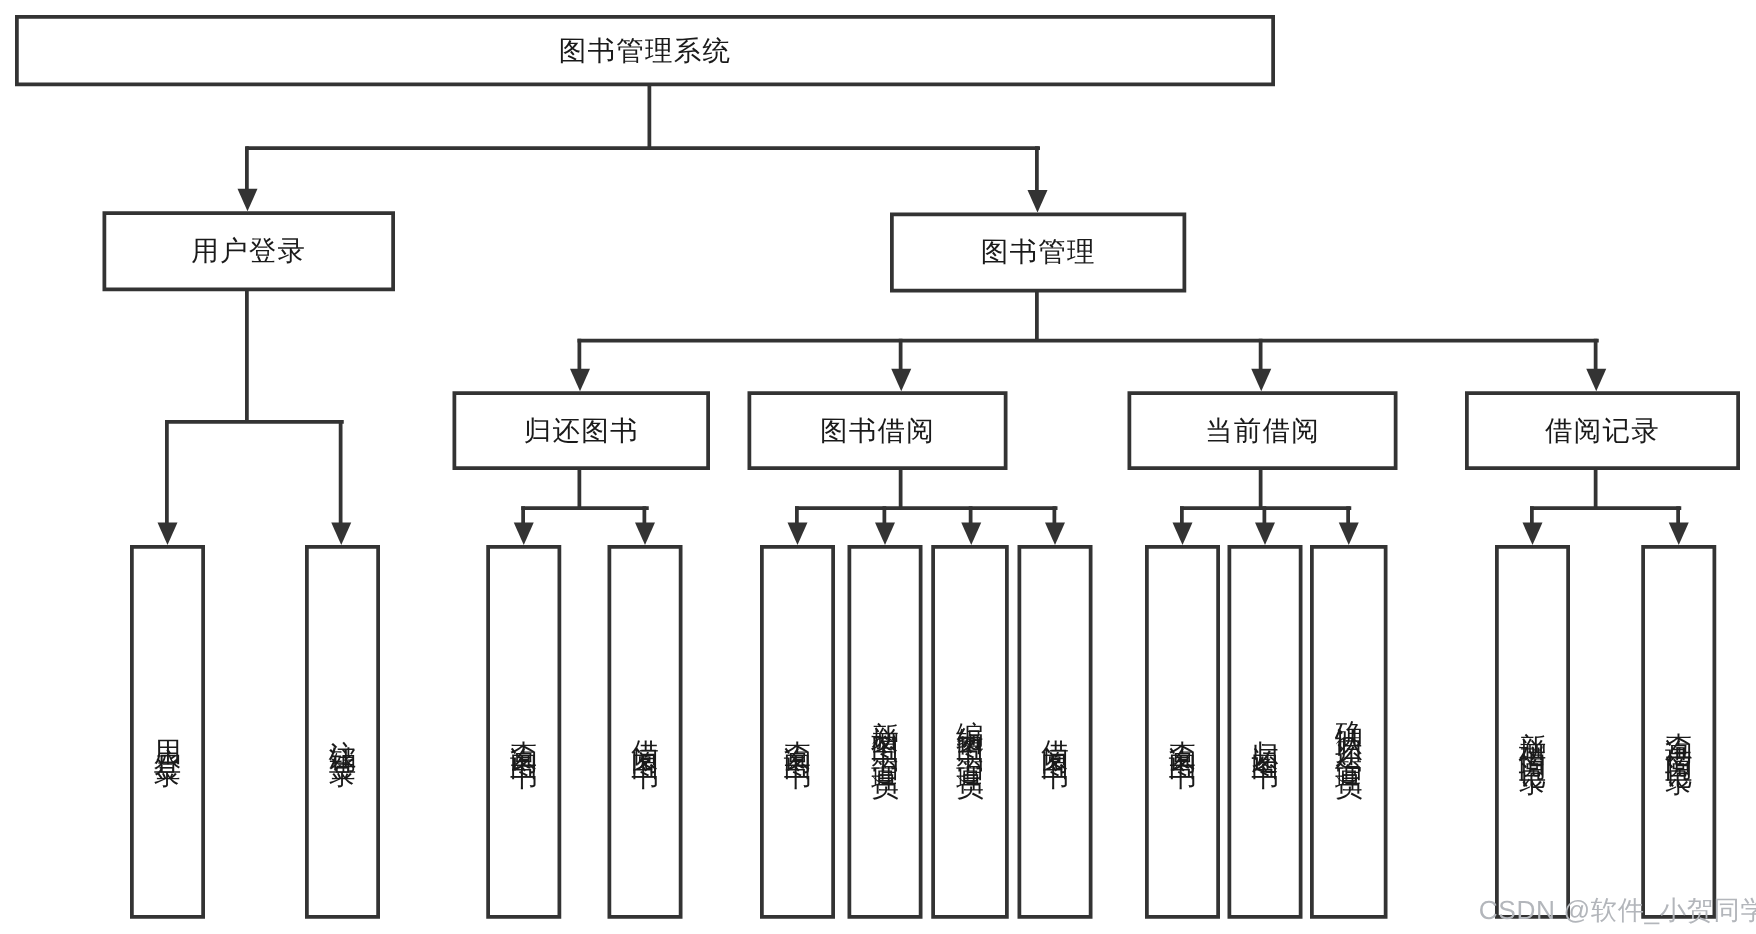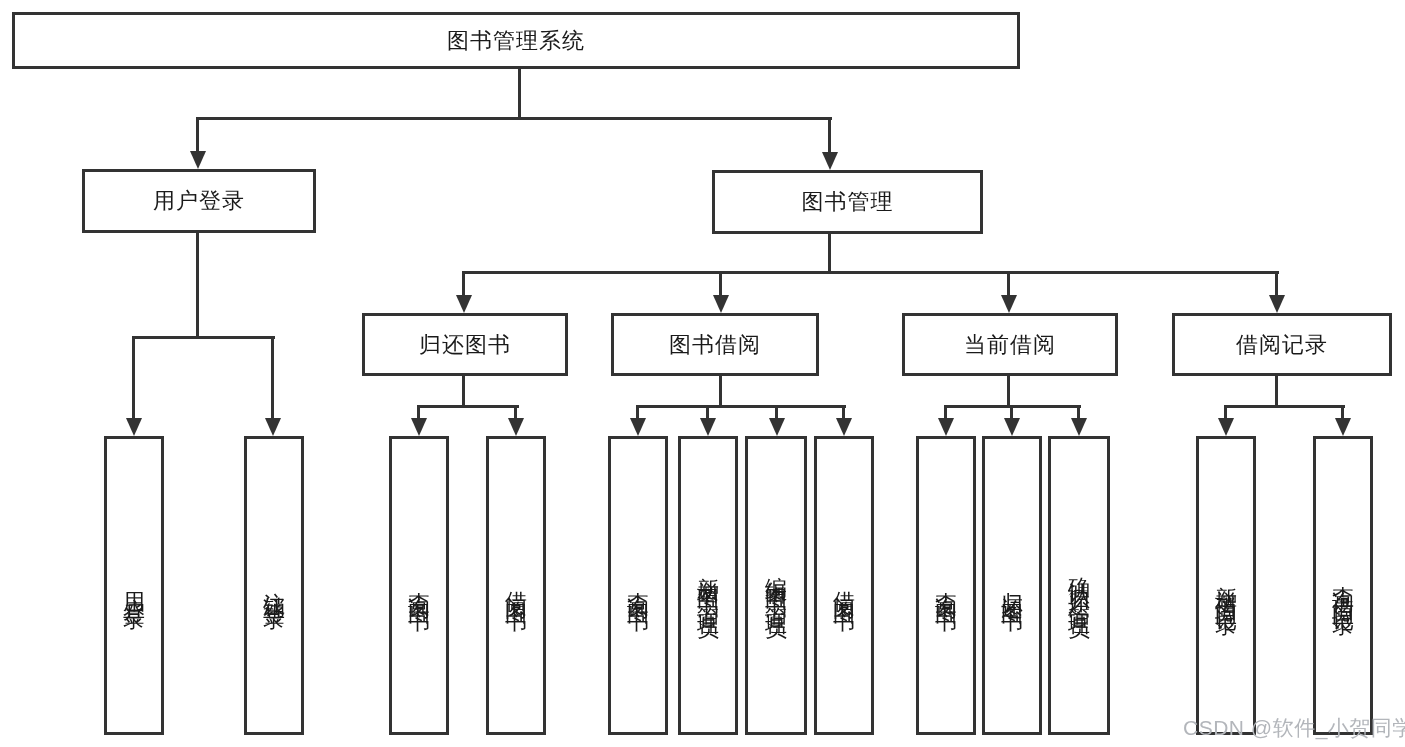--- a/index.html
+++ b/index.html
@@ -24,42 +24,42 @@
   <div class="box" style="left:12px;top:12px;width:1008px;height:57px;">图书管理系统</div>
 
   <div class="vline" style="left:518px;top:68px;width:3px;height:51px;"></div>
   <div class="hline" style="left:197px;top:117px;width:635px;height:3px;"></div>
   <div class="vline" style="left:196px;top:117px;width:3px;height:36px;"></div>
   <div class="arrow" style="left:190px;top:151px;"></div>
   <div class="vline" style="left:828px;top:117px;width:3px;height:36px;"></div>
   <div class="arrow" style="left:822px;top:152px;"></div>
 
   <div class="box" style="left:82px;top:169px;width:234px;height:64px;">用户登录</div>
-  <div class="box" style="left:712px;top:170px;width:271px;height:64px;">图书管理</div>
+  <div class="box" style="left:712px;top:170px;width:237px;height:64px;">图书管理</div>
 
   <div class="vline" style="left:196px;top:232px;width:3px;height:106px;"></div>
   <div class="hline" style="left:132px;top:336px;width:143px;height:3px;"></div>
   <div class="vline" style="left:132px;top:336px;width:3px;height:84px;"></div>
   <div class="arrow" style="left:126px;top:418px;"></div>
   <div class="vline" style="left:271px;top:336px;width:3px;height:84px;"></div>
   <div class="arrow" style="left:265px;top:418px;"></div>
 
   <div class="vline" style="left:828px;top:233px;width:3px;height:40px;"></div>
   <div class="hline" style="left:462px;top:271px;width:817px;height:3px;"></div>
   <div class="vline" style="left:462px;top:271px;width:3px;height:26px;"></div>
   <div class="arrow" style="left:456px;top:295px;"></div>
   <div class="vline" style="left:719px;top:271px;width:3px;height:26px;"></div>
   <div class="arrow" style="left:713px;top:295px;"></div>
   <div class="vline" style="left:1007px;top:271px;width:3px;height:26px;"></div>
   <div class="arrow" style="left:1001px;top:295px;"></div>
   <div class="vline" style="left:1275px;top:271px;width:3px;height:26px;"></div>
   <div class="arrow" style="left:1269px;top:295px;"></div>
 
   <div class="box" style="left:362px;top:313px;width:206px;height:63px;">归还图书</div>
-  <div class="box" style="left:611px;top:313px;width:208px;height:63px;">图书借阅</div>
+  <div class="box" style="left:598px;top:313px;width:208px;height:63px;">图书借阅</div>
   <div class="box" style="left:902px;top:313px;width:216px;height:63px;text-align:center;">当前借阅</div>
   <div class="box" style="left:1172px;top:313px;width:220px;height:63px;">借阅记录</div>
 
   <div class="vline" style="left:462px;top:376px;width:3px;height:31px;"></div>
   <div class="hline" style="left:417px;top:405px;width:102px;height:3px;"></div>
   <div class="vline" style="left:417px;top:405px;width:3px;height:15px;"></div>
   <div class="arrow" style="left:411px;top:418px;"></div>
   <div class="vline" style="left:514px;top:405px;width:3px;height:15px;"></div>
   <div class="arrow" style="left:508px;top:418px;"></div>
 

